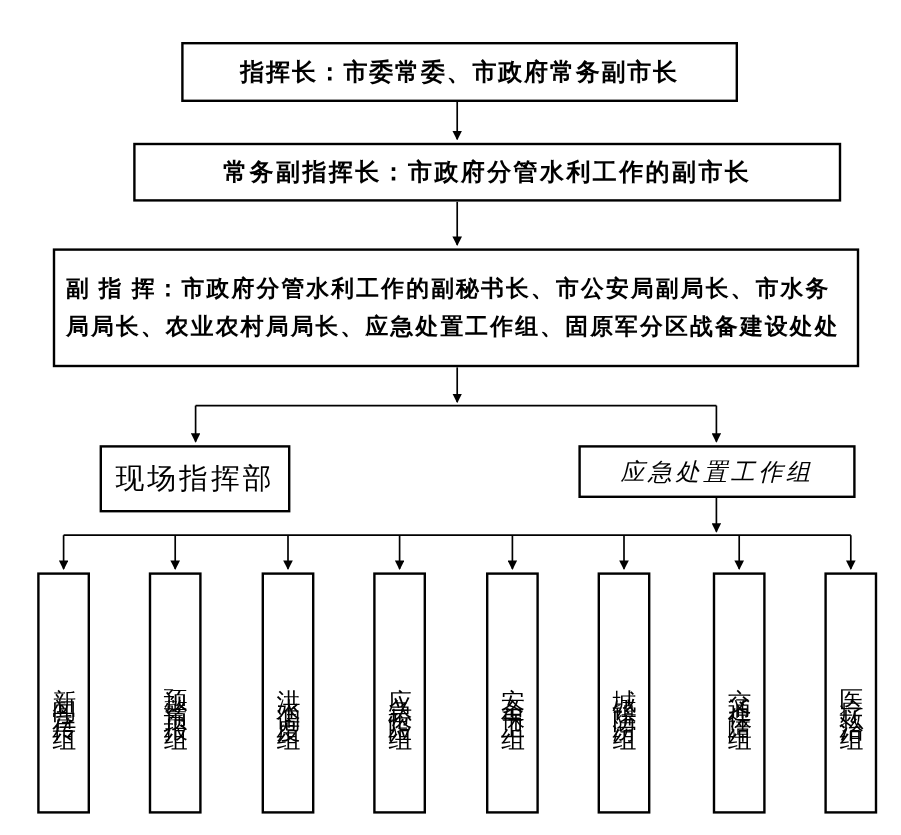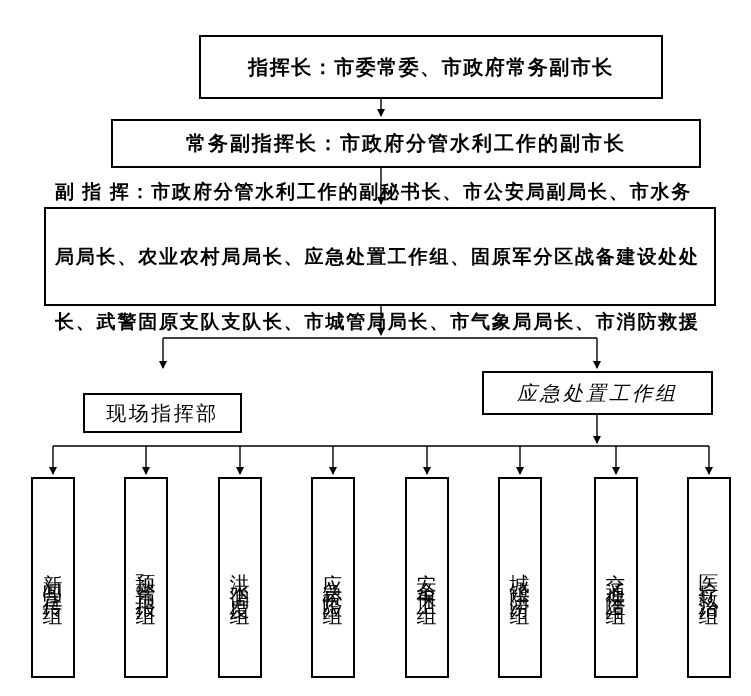--- a/index.html
+++ b/index.html
@@ -27,42 +27,42 @@
   .box {
     position: absolute;
     border: 2px solid #000000;
     background: #ffffff;
     box-sizing: border-box;
     display: flex;
     align-items: center;
     justify-content: center;
   }
   .b1 {
-    left: 151px; top: 35px; width: 464px; height: 64px;
-    font-size: 20px; font-weight: bold; letter-spacing: 1.5px; margin-left: 48px;
+    left: 151px; top: 35px; width: 464px; height: 50px;
+    font-size: 20px; font-weight: bold; letter-spacing: 1.5px;
   }
   .b2 {
     left: 111px; top: 119px; width: 590px; height: 49px;
     font-size: 20px; font-weight: bold; letter-spacing: 2px;
   }
   .b3 {
     left: 44px; top: 207px; width: 672px; height: 99px;
     flex-direction: column;
     align-items: flex-start;
     justify-content: center;
     padding: 0 9px;
-    font-size: 19px; font-weight: bold; letter-spacing: 1.8px; gap: 34px;
+    font-size: 19px; font-weight: bold; letter-spacing: 1.8px;
   }
   .b3 .tline {
     line-height: 31px;
     white-space: nowrap;
   }
   .bl {
-    left: 83px; top: 393px; width: 159px; height: 40px;
-    font-size: 20px; letter-spacing: 2.5px;
+    left: 83px; top: 371px; width: 159px; height: 56px;
+    font-size: 24px; letter-spacing: 2.5px;
   }
   .br {
     left: 482px; top: 371px; width: 231px; height: 44px;
     font-size: 20px; letter-spacing: 3px; font-style: italic;
   }
   .vbox {
     position: absolute;
     top: 477px;
     width: 44px;
     height: 201px;
@@ -123,21 +123,20 @@
     <line x1="709" y1="446" x2="709" y2="474" stroke="#000000" stroke-width="1.4" marker-end="url(#arrow)"></line>
   </svg>
 
   <div class="box b1">指挥长：市委常委、市政府常务副市长</div>
 
   <div class="box b2">常务副指挥长：市政府分管水利工作的副市长</div>
 
   <div class="box b3">
     <div class="tline">副 指 挥：市政府分管水利工作的副秘书长、市公安局副局长、市水务</div>
     <div class="tline">局局长、农业农村局局长、应急处置工作组、固原军分区战备建设处处</div>
-    <div class="tline">长、武警固原支队支队长、市城管局局长、市气象局局长、市消防救援</div>
   </div>
 
   <div class="box bl">现场指挥部</div>
 
   <div class="box br">应急处置工作组</div>
 
   <div class="vbox g1">
     <span class="vtext">新闻宣传组</span>
   </div>
   <div class="vbox g2">

